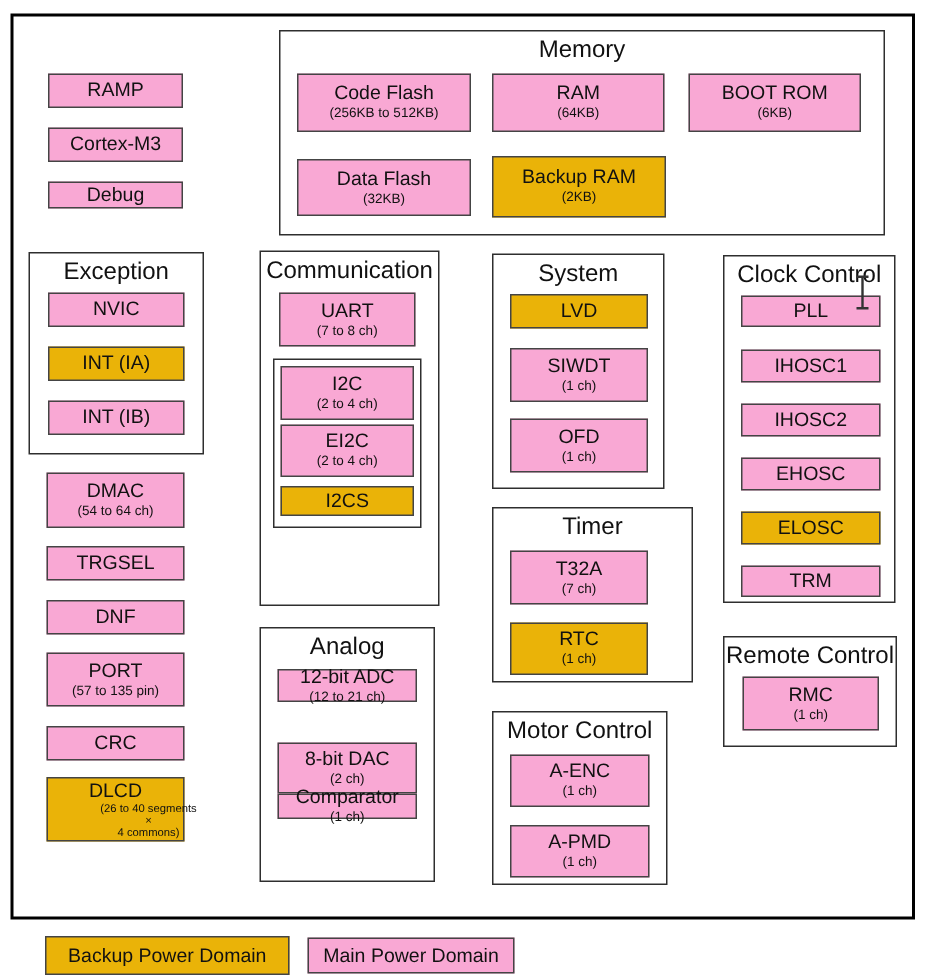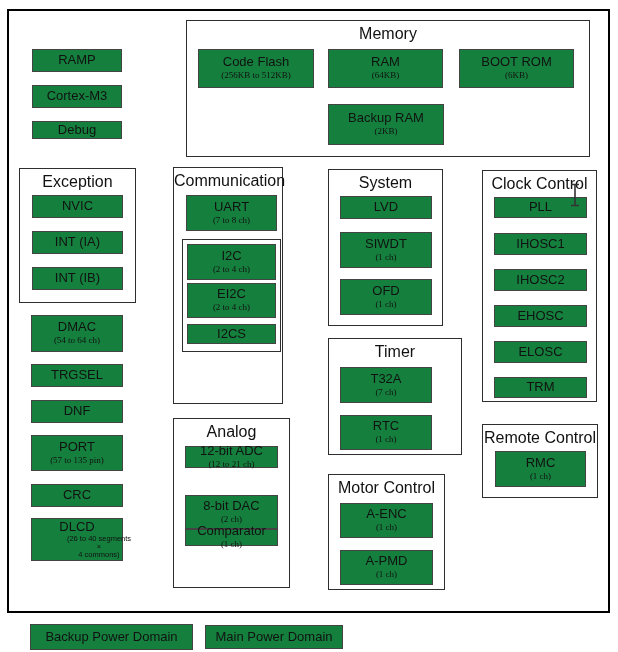--- a/index.html
+++ b/index.html
@@ -1,26 +1,26 @@
 <!DOCTYPE html>
 <html><head>
 <meta charset="utf-8">
 <style>
   html,body{margin:0;padding:0;background:#fff;}
   .canvas{position:relative;width:618px;height:652px;background:#fff;overflow:hidden;
           font-family:"Liberation Sans",sans-serif;color:#111;}
   .frame{position:absolute;left:7px;top:9px;width:603px;height:604px;border:2px solid #000;box-sizing:border-box;background:#fff;}
   .grp{position:absolute;border:1.5px solid #2e2e2e;box-sizing:border-box;background:#fff;}
   .gtitle{position:absolute;left:0;right:0;top:4px;text-align:center;font-size:16px;color:#111;}
-  .b{position:absolute;border:1px solid #444;box-sizing:border-box;background:#15803d;
+  .b{position:absolute;border:1px solid #444;box-sizing:border-box;background:#f9a8d4;
      display:flex;flex-direction:column;align-items:center;justify-content:center;text-align:center;}
   .t{font-size:13px;line-height:1.15;white-space:nowrap;}
-  .s{font-size:9px;line-height:1.25;white-space:nowrap;font-family:Liberation Serif, serif;}
+  .s{font-size:9px;line-height:1.25;white-space:nowrap;}
   .s2{font-size:7.5px;line-height:1.05;white-space:nowrap;margin-left:44px;}
-  .gray{background:#15803d;}
+  .gray{background:#eab308;}
   .cursor{position:absolute;left:568px;top:183px;width:14px;height:24px;}
 </style>
 </head>
 <body>
 
 <div class="canvas">
   <div class="frame"></div>
 
   <div class="b" style="left:32px;top:49px;width:90px;height:23px">
     <span class="t">RAMP</span>
@@ -39,20 +39,24 @@
       <span class="s">(256KB to 512KB)</span>
     </div>
     <div class="b" style="left:141px;top:28px;width:115px;height:39px">
       <span class="t">RAM</span>
       <span class="s">(64KB)</span>
     </div>
     <div class="b" style="left:272px;top:28px;width:115px;height:39px">
       <span class="t">BOOT ROM</span>
       <span class="s">(6KB)</span>
     </div>
+    <div class="b" style="left:11px;top:85px;width:116px;height:38px">
+      <span class="t">Data Flash</span>
+      <span class="s">(32KB)</span>
+    </div>
     <div class="b gray" style="left:141px;top:83px;width:116px;height:41px">
       <span class="t">Backup RAM</span>
       <span class="s">(2KB)</span>
     </div>
   </div>
 
   <div class="grp" style="left:19px;top:168px;width:117px;height:135px">
     <div class="gtitle">Exception</div>
     <div class="b" style="left:12px;top:26px;width:91px;height:23px">
       <span class="t">NVIC</span>
@@ -82,21 +86,21 @@
   <div class="b" style="left:31px;top:484px;width:92px;height:23px">
     <span class="t">CRC</span>
   </div>
   <div class="b gray" style="left:31px;top:518px;width:92px;height:43px">
     <span class="t">DLCD</span>
     <span class="s2">(26 to 40 segments</span>
     <span class="s2">×</span>
     <span class="s2">4 commons)</span>
   </div>
 
-  <div class="grp" style="left:173px;top:167px;width:110px;height:237px">
+  <div class="grp" style="left:173px;top:167px;width:120px;height:237px">
     <div class="gtitle">Communication</div>
     <div class="b" style="left:12px;top:27px;width:91px;height:36px">
       <span class="t">UART</span>
       <span class="s">(7 to 8 ch)</span>
     </div>
     <div class="grp" style="left:8px;top:71px;width:99px;height:113px">
       <div class="b" style="left:4px;top:4px;width:89px;height:36px">
         <span class="t">I2C</span>
         <span class="s">(2 to 4 ch)</span>
       </div>

